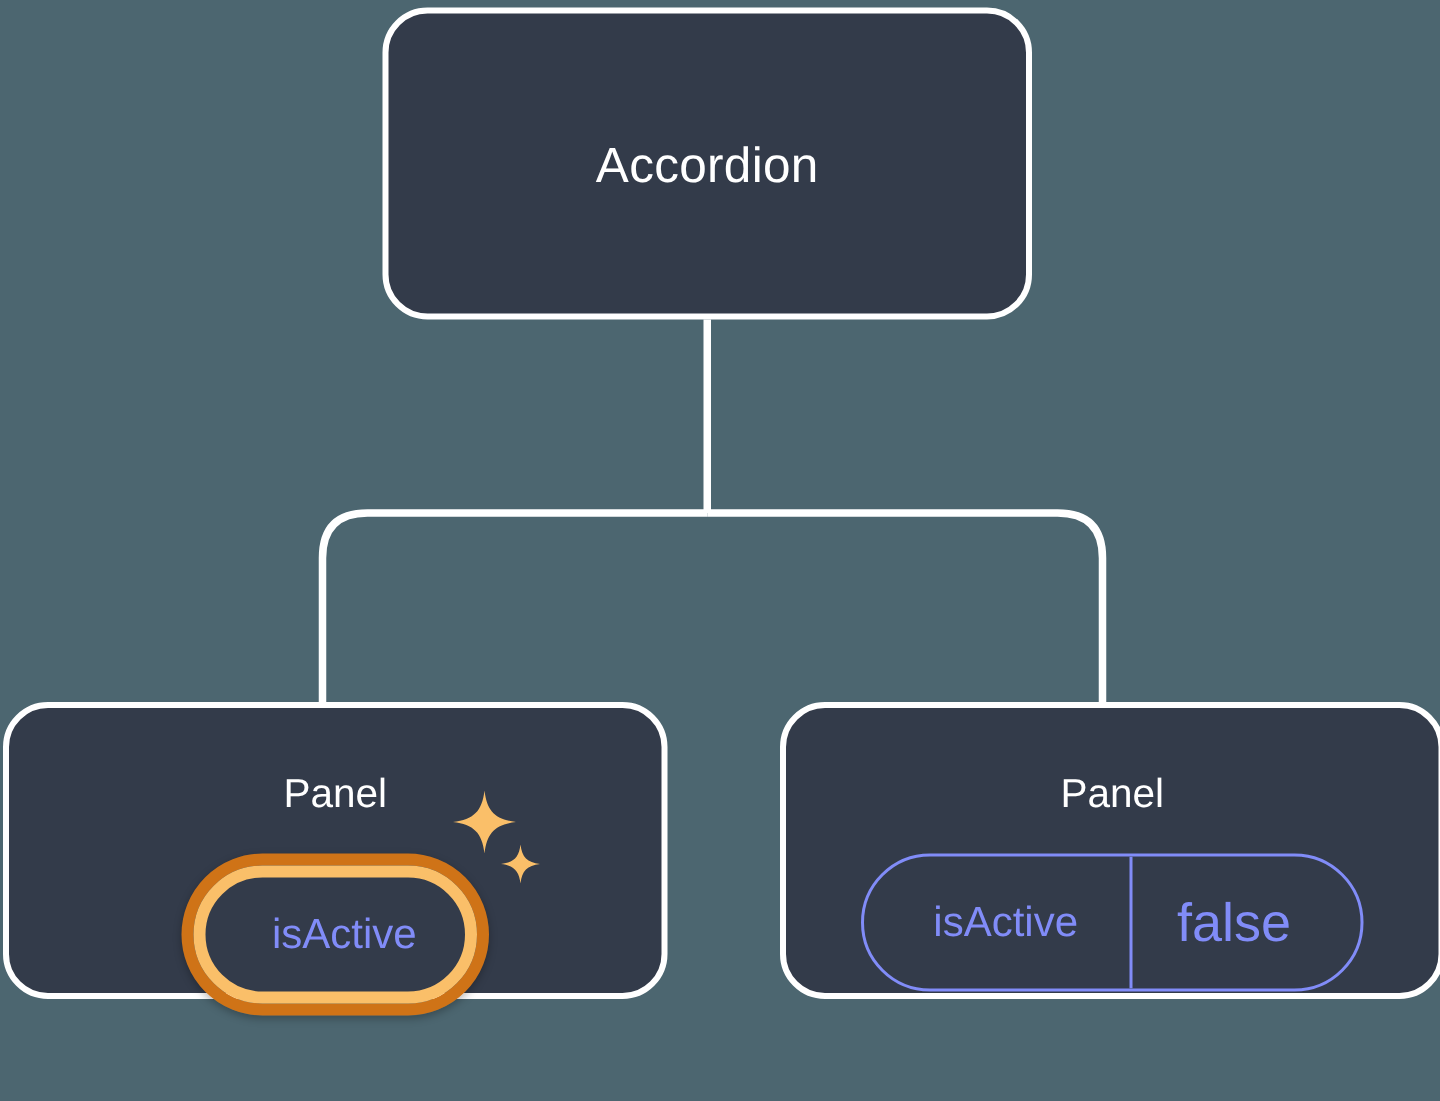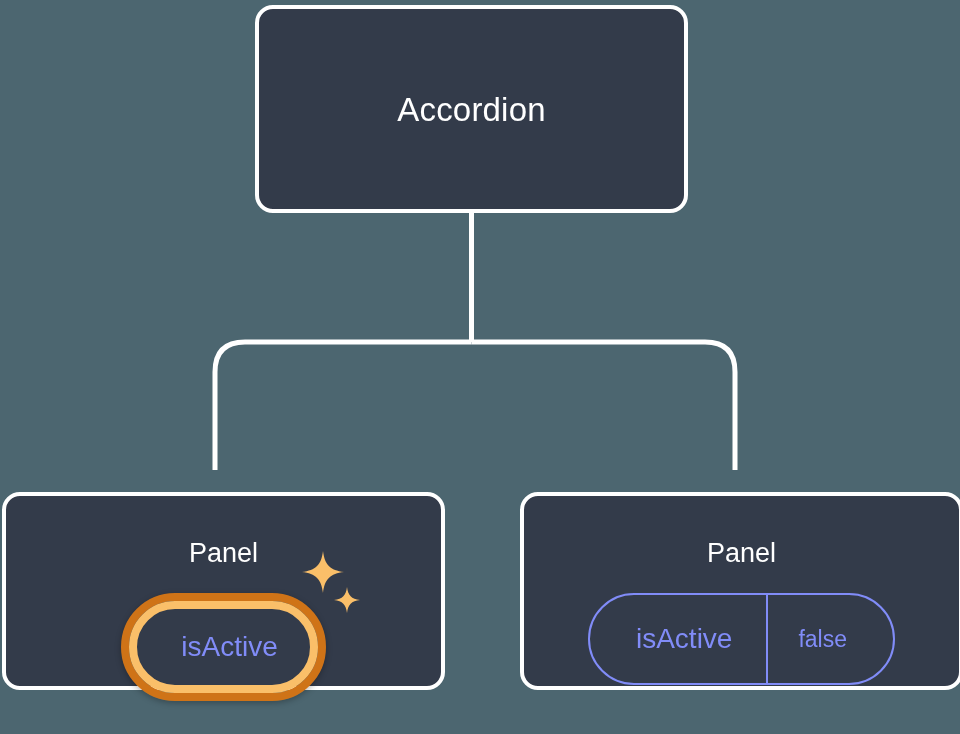--- a/index.html
+++ b/index.html
@@ -28,21 +28,21 @@
     width: 960px;
     height: 734px;
     pointer-events: none;
   }
 
   
   .node-card {
     position: absolute;
     background: #333b4a;
     border: 4px solid #ffffff;
-    border-radius: 18px;
+    border-radius: 30px;
     box-sizing: border-box;
     display: flex;
     flex-direction: column;
     align-items: center;
   }
 
   .node-root {
     left: 255px;
     top: 5px;
     width: 433px;
@@ -52,21 +52,21 @@
 
   .node-title-root {
     color: #ffffff;
     font-size: 33px;
     font-weight: 400;
     letter-spacing: 0.2px;
     line-height: 1;
   }
 
   .node-leaf {
-    top: 492px;
+    top: 468px;
     height: 198px;
     padding-top: 44px;
   }
 
   .node-leaf.left {
     left: 2px;
     width: 443px;
   }
 
   .node-leaf.right {
@@ -112,21 +112,21 @@
   .pill-plain .pill-key {
     padding: 0 34px 0 46px;
     color: #818cf8;
     font-size: 28px;
     font-weight: 400;
   }
 
   .pill-plain .pill-val {
     padding: 0 46px 0 30px;
     color: #818cf8;
-    font-size: 23px;
+    font-size: 36px;
     font-weight: 400;
     border-left: 2px solid #818cf8;
   }
 
   
   .pill-active-outer {
     border: 8px solid #cf7317;
     border-radius: 999px;
     padding: 0;
     display: inline-block;

